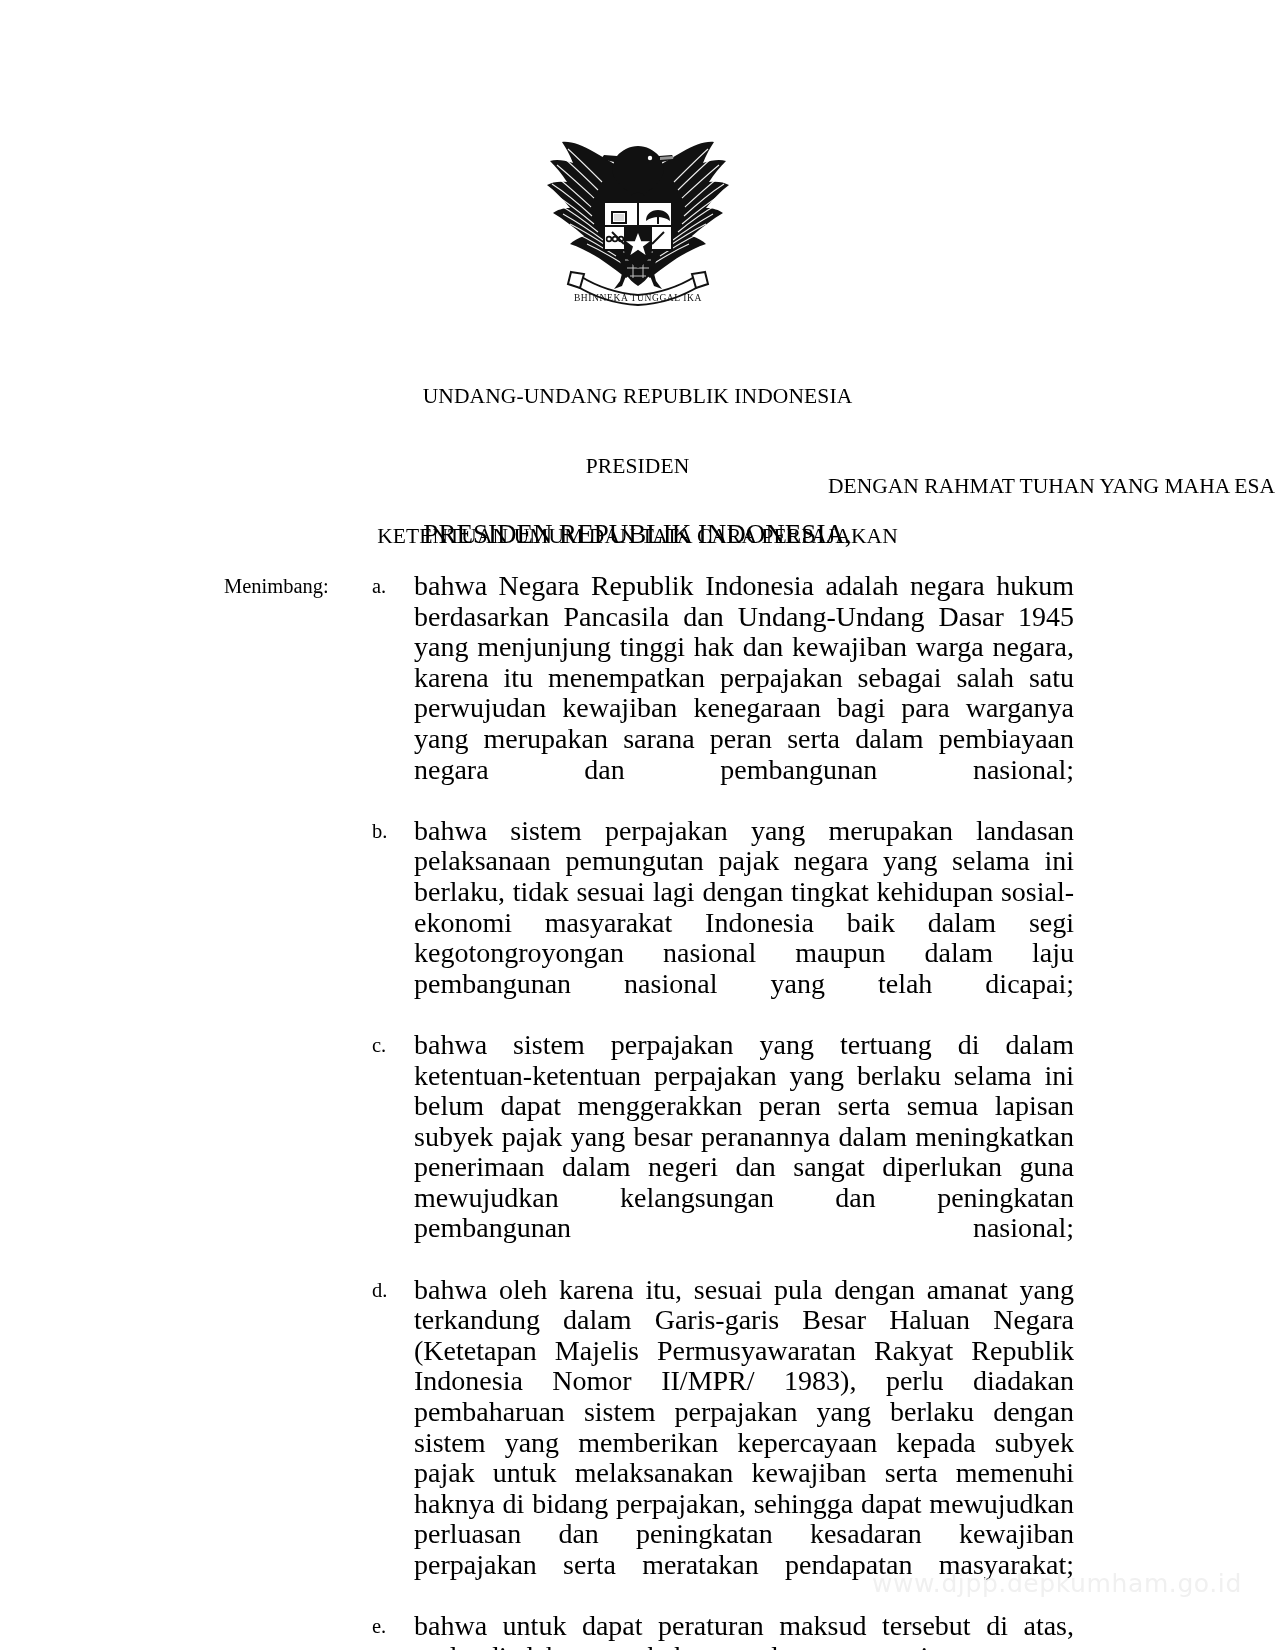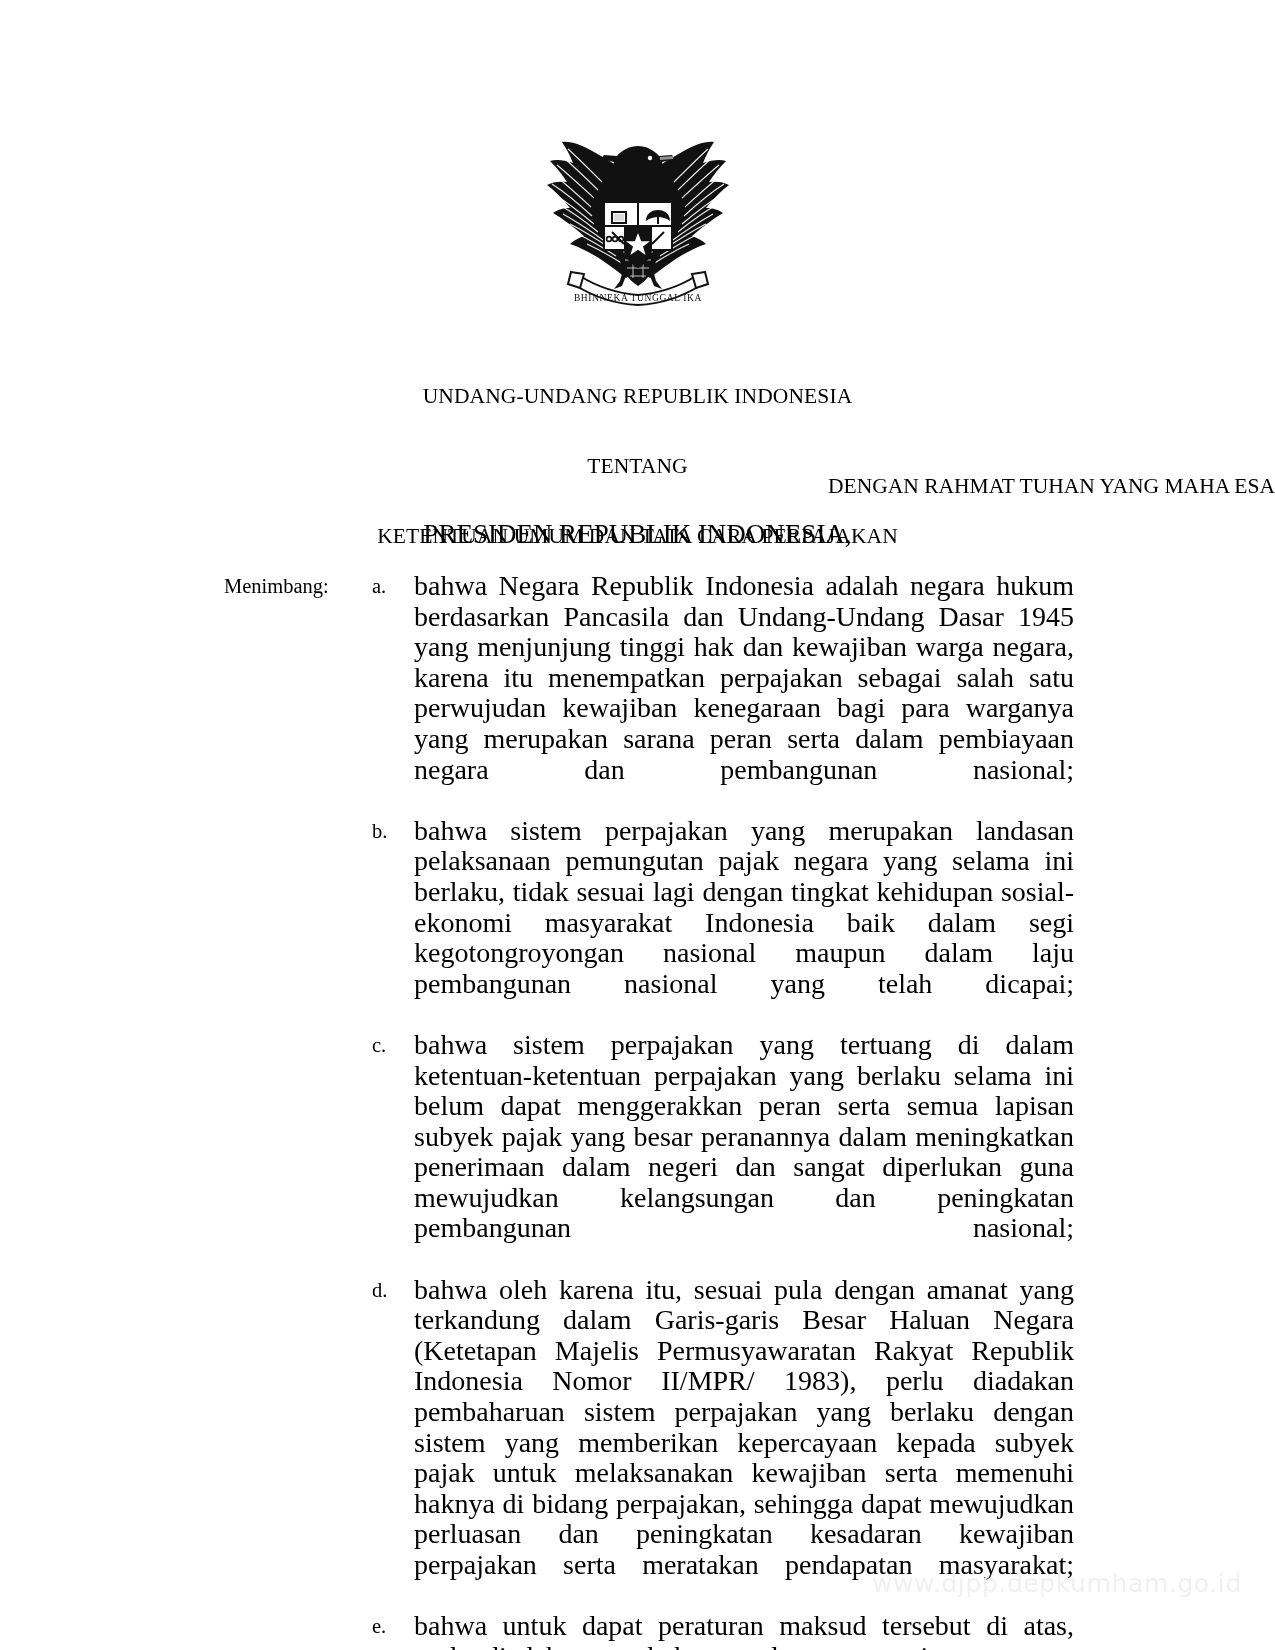--- a/index.html
+++ b/index.html
@@ -229,21 +229,21 @@
         <path d="M42 150 C58 160 76 167 100 169 C124 167 142 160 158 150 L163 159 C144 171 123 178 100 179 C77 178 56 171 37 159 Z" fill="#ffffff" stroke="#111111" stroke-width="2"></path>
         <path d="M33 146 L46 148 L42 162 L30 158 Z" fill="#ffffff" stroke="#111111" stroke-width="2"></path>
         <path d="M167 146 L154 148 L158 162 L170 158 Z" fill="#ffffff" stroke="#111111" stroke-width="2"></path>
         <text x="100" y="175" font-family="Liberation Serif, serif" font-size="9.5" text-anchor="middle" fill="#111111" letter-spacing="0.6">BHINNEKA TUNGGAL IKA</text>
       </g>
     </svg>
   </div>
 
   <div class="title-block">
     <span class="title-line">UNDANG-UNDANG REPUBLIK INDONESIA</span>
-    <span class="title-line">TENTANG</span>
+    <span class="title-line">PRESIDEN</span>
     <span class="title-line">KETENTUAN UMUM DAN TATA CARA PERPAJAKAN</span>
   </div>
 
   <div class="blessing">DENGAN RAHMAT TUHAN YANG MAHA ESA</div>
 
   <div class="president">PRESIDEN REPUBLIK INDONESIA,</div>
 
   <div class="considering">
     <div class="considering-label">Menimbang:</div>
     <ol class="considering-list">

